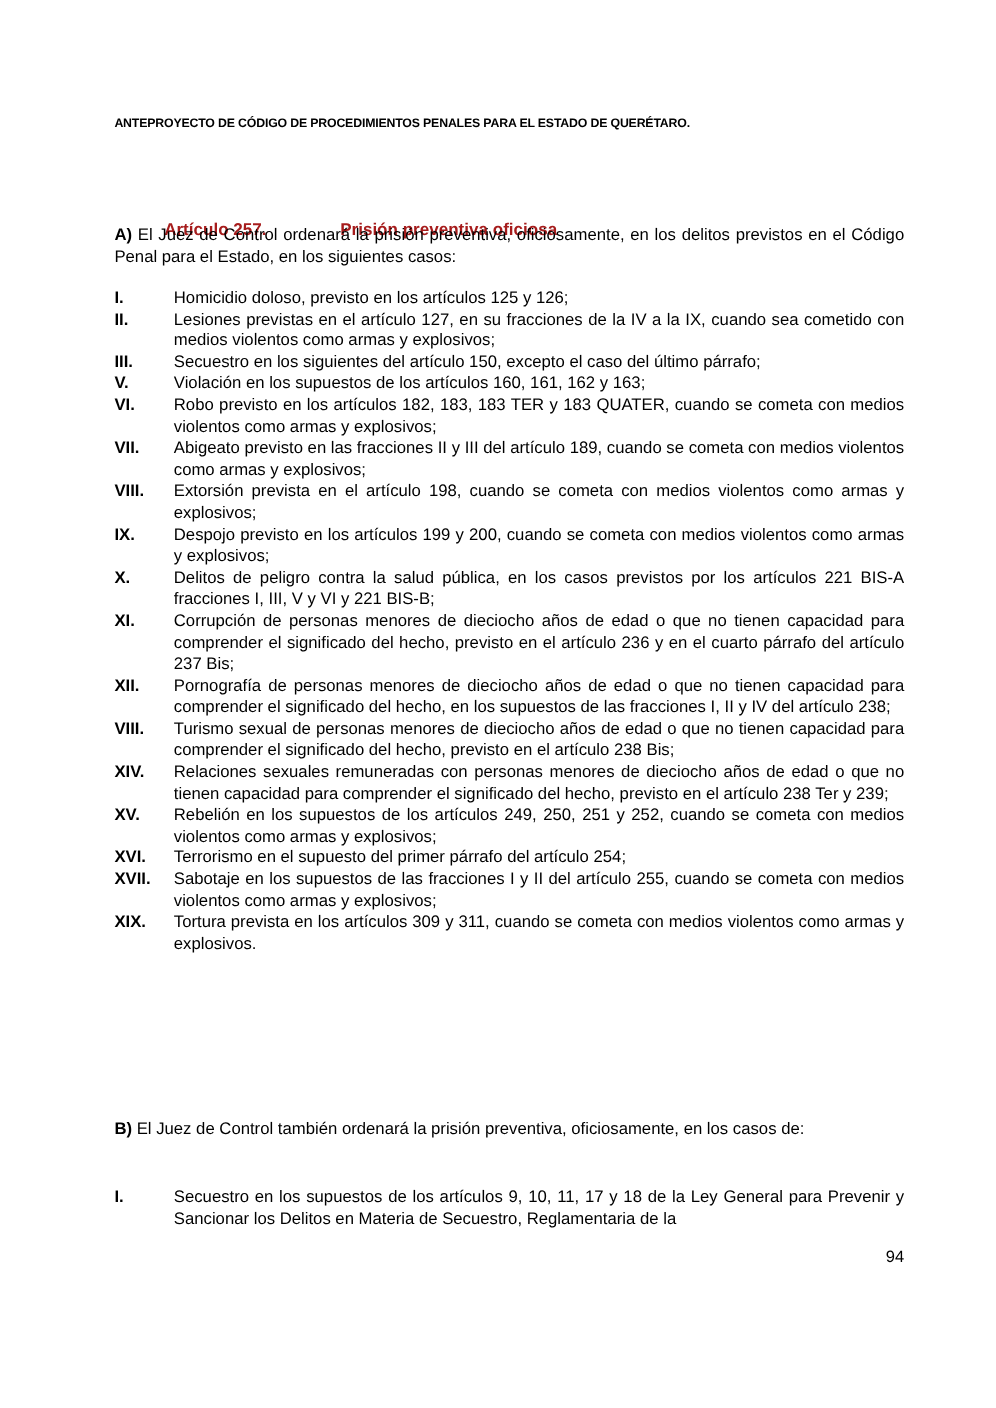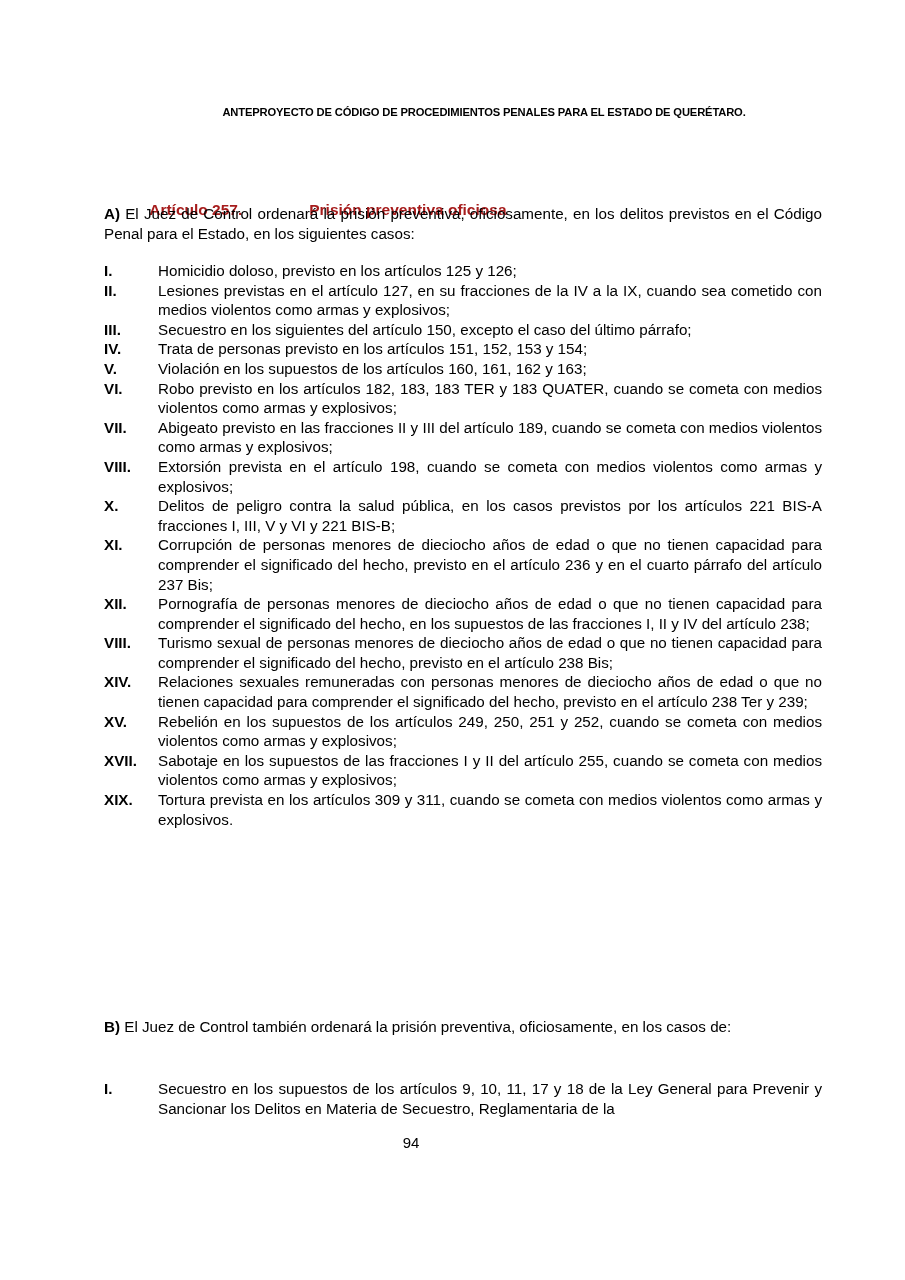--- a/index.html
+++ b/index.html
@@ -25,21 +25,20 @@
     position: absolute;
     left: 104px;
     top: 105px;
     width: 760px;
     font-size: 11.2px;
     font-weight: bold;
     letter-spacing: -0.15px;
     line-height: 14px;
     white-space: nowrap;
     color: #000;
-    text-align: center;
   }
 
   
   .article-heading {
     position: absolute;
     left: 104px;
     top: 181px;
     width: 718px;
     color: #A61C1C;
     font-size: 15.5px;
@@ -94,21 +93,21 @@
     line-height: 19.6px;
   }
   .roman-item .itxt { display: block; }
 
   
   .page-number {
     position: absolute;
     left: 0;
     top: 1133px;
     width: 822px;
-    text-align: center;
+    text-align: right;
     font-size: 15px;
     line-height: 19px;
   }
 </style>
 </head>
 <body>
 
 <div class="page">
 
   <div class="doc-header">ANTEPROYECTO DE CÓDIGO DE PROCEDIMIENTOS PENALES PARA EL ESTADO DE QUERÉTARO.</div>
@@ -128,40 +127,40 @@
       </li>
       <li class="roman-item">
         <span class="numeral">II.</span>
         <span class="itxt">Lesiones previstas en el artículo 127, en su fracciones de la IV a la IX, cuando sea cometido con medios violentos como armas y explosivos;</span>
       </li>
       <li class="roman-item">
         <span class="numeral">III.</span>
         <span class="itxt">Secuestro en los siguientes del artículo 150, excepto el caso del último párrafo;</span>
       </li>
       <li class="roman-item">
-        <span class="numeral">IV.</span>
-        <span class="itxt">Trata de personas previsto en los artículos 151, 152, 153 y 154;</span>
-      </li>
-      <li class="roman-item">
         <span class="numeral">V.</span>
         <span class="itxt">Violación en los supuestos de los artículos 160, 161, 162 y 163;</span>
       </li>
       <li class="roman-item">
         <span class="numeral">VI.</span>
         <span class="itxt">Robo previsto en los artículos 182, 183, 183 TER y 183 QUATER, cuando se cometa con medios violentos como armas y explosivos;</span>
       </li>
       <li class="roman-item">
         <span class="numeral">VII.</span>
         <span class="itxt">Abigeato previsto en las fracciones II y III del artículo 189, cuando se cometa con medios violentos como armas y explosivos;</span>
       </li>
       <li class="roman-item">
         <span class="numeral">VIII.</span>
         <span class="itxt">Extorsión prevista en el artículo 198, cuando se cometa con medios violentos como armas y explosivos;</span>
       </li>
       <li class="roman-item">
+        <span class="numeral">IX.</span>
+        <span class="itxt">Despojo previsto en los artículos 199 y 200, cuando se cometa con medios violentos como armas y explosivos;</span>
+      </li>
+      <li class="roman-item">
         <span class="numeral">X.</span>
         <span class="itxt">Delitos de peligro contra la salud pública, en los casos previstos por los artículos 221 BIS-A fracciones I, III, V y VI y 221 BIS-B;</span>
       </li>
       <li class="roman-item">
         <span class="numeral">XI.</span>
         <span class="itxt">Corrupción de personas menores de dieciocho años de edad o que no tienen capacidad para comprender el significado del hecho, previsto en el artículo 236 y en el cuarto párrafo del artículo 237 Bis;</span>
       </li>
       <li class="roman-item">
         <span class="numeral">XII.</span>
         <span class="itxt">Pornografía de personas menores de dieciocho años de edad o que no tienen capacidad para comprender el significado del hecho, en los supuestos de las fracciones I, II y IV  del artículo 238;</span>
@@ -170,20 +169,24 @@
         <span class="numeral">VIII.</span>
         <span class="itxt">Turismo sexual de personas menores de dieciocho años de edad o que no tienen capacidad para comprender el significado del hecho, previsto en el artículo 238 Bis;</span>
       </li>
       <li class="roman-item">
         <span class="numeral">XIV.</span>
         <span class="itxt">Relaciones sexuales remuneradas con personas menores de dieciocho años de edad o que no tienen capacidad para comprender el significado del hecho, previsto en el artículo 238 Ter y 239;</span>
       </li>
       <li class="roman-item">
         <span class="numeral">XV.</span>
         <span class="itxt">Rebelión en los supuestos de los artículos 249, 250, 251 y 252, cuando se cometa con medios violentos como armas y explosivos;</span>
+      </li>
+      <li class="roman-item">
+        <span class="numeral">XVI.</span>
+        <span class="itxt">Terrorismo en el supuesto del primer párrafo del artículo 254;</span>
       </li>
       <li class="roman-item">
         <span class="numeral">XVII.</span>
         <span class="itxt">Sabotaje en los supuestos de las fracciones I y II del artículo 255, cuando se cometa con medios violentos como armas y explosivos;</span>
       </li>
       <li class="roman-item">
         <span class="numeral">XIX.</span>
         <span class="itxt">Tortura prevista en los artículos 309 y 311, cuando se cometa con medios violentos como armas y explosivos.</span>
       </li>
     </ul>

